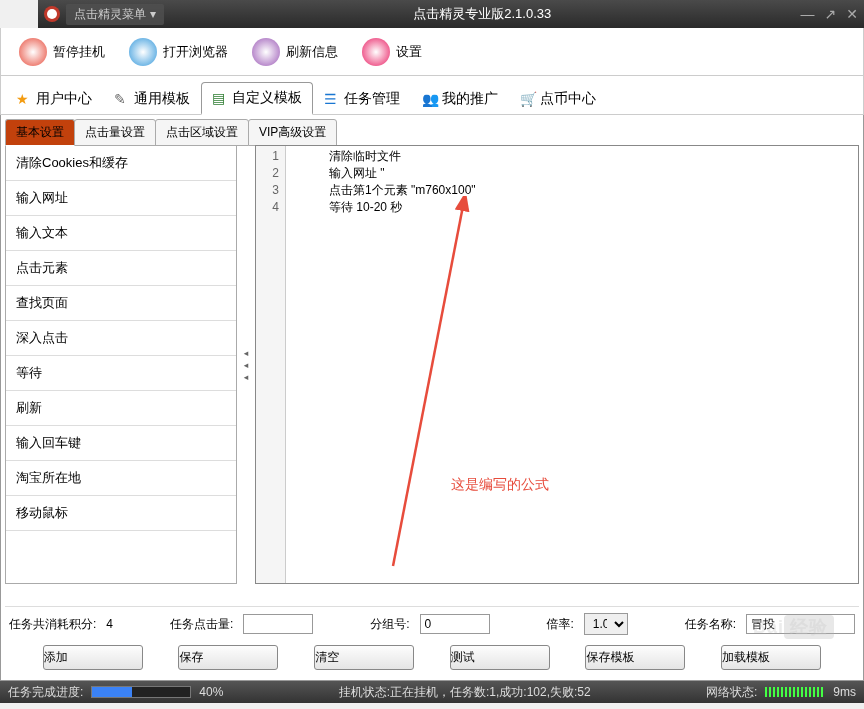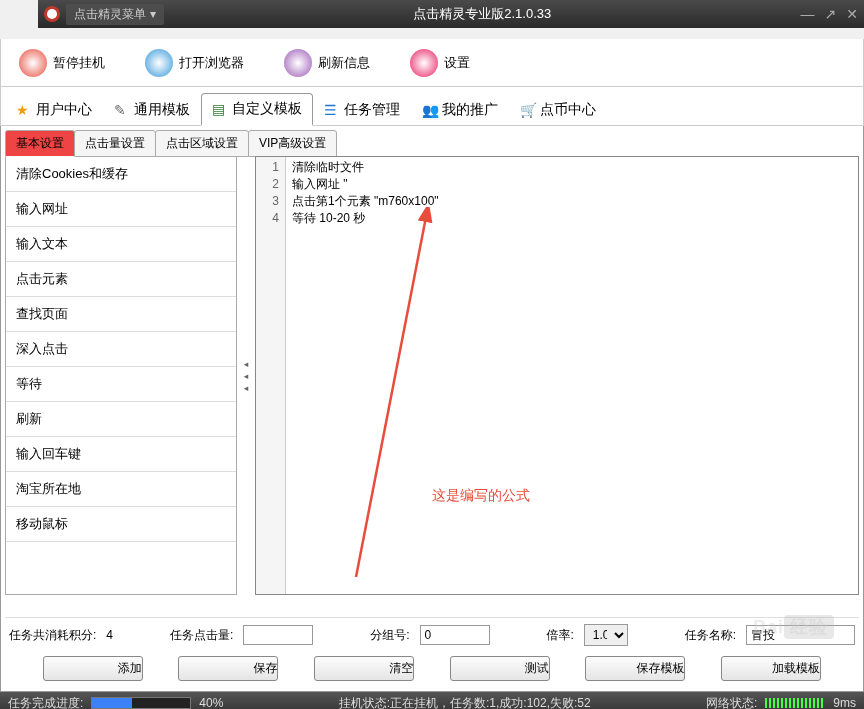--- a/index.html
+++ b/index.html
@@ -6,21 +6,21 @@
 body { width: 864px; height: 709px; background: #f0f0f0; overflow: hidden; }
 
 .titlebar { height: 28px; background: linear-gradient(#4a4a4a, #2a2a2a); display: flex; align-items: center; padding: 0 6px; color: #ccc; font-size: 12px; margin-left: 38px; }
 .titlebar .app-icon { width: 16px; height: 16px; background: #c0392b; border-radius: 50%; margin-right: 6px; position: relative; }
 .titlebar .app-icon::after { content: ""; position: absolute; inset: 3px; background: #fff; border-radius: 50%; }
 .titlebar .menu-btn { background: rgba(80,80,80,0.8); padding: 2px 8px; border-radius: 2px; display: flex; align-items: center; gap: 4px; cursor: pointer; }
 .titlebar .title { flex: 1; text-align: center; color: #fff; font-size: 13px; }
 .titlebar .win-controls { display: flex; gap: 10px; font-size: 14px; }
 .titlebar .win-controls span { cursor: pointer; color: #aaa; }
 
-.toolbar-main { height: 48px; background: #fff; border: 1px solid #ccc; border-top: none; display: flex; padding: 4px 8px; gap: 20px; margin-top: 11px; }
+.toolbar-main { height: 48px; background: #fff; border: 1px solid #ccc; border-top: none; display: flex; padding: 4px 8px; gap: 4px; }
 .tool-btn { display: flex; align-items: center; gap: 6px; padding: 4px 10px; font-size: 13px; cursor: pointer; border-radius: 3px; }
 .tool-icon { width: 28px; height: 28px; border-radius: 50%; display: flex; align-items: center; justify-content: center; }
 .ico-red { background: radial-gradient(#fff, #e74c3c); }
 .ico-cyan { background: radial-gradient(#fff, #3498db); }
 .ico-purple { background: radial-gradient(#fff, #9b59b6); }
 .ico-pink { background: radial-gradient(#fff, #e91e63); }
 
 .tabs-primary { display: flex; background: #fff; border: 1px solid #ccc; border-top: none; padding-top: 6px; padding-left: 4px; }
 .tab-p { padding: 6px 10px; font-size: 14px; display: flex; align-items: center; gap: 4px; cursor: pointer; border: 1px solid transparent; border-bottom: none; }
 .tab-p.active { background: #fff; border: 1px solid #999; border-bottom: 2px solid #fff; margin-bottom: -1px; border-radius: 4px 4px 0 0; }
@@ -29,47 +29,47 @@
 .ti-wand { color: #666; }
 .ti-doc { color: #2e7d32; }
 .ti-task { color: #1976d2; }
 .ti-people { color: #e67e22; }
 .ti-cart { color: #3498db; }
 
 .workspace { background: #fff; border: 1px solid #999; border-top: none; height: 566px; padding: 4px; display: flex; flex-direction: column; }
 
 .subtabs { display: flex; font-size: 12px; }
 .subtab { padding: 4px 10px; border: 1px solid #aaa; background: #f5f5f5; cursor: pointer; margin-right: -1px; border-radius: 3px 3px 0 0; }
-.subtab.active { background: #ef4444; border-bottom-color: #fff; position: relative; z-index: 2; }
+.subtab.active { background: #c2410c; border-bottom-color: #fff; position: relative; z-index: 2; }
 
 .panel-row { display: flex; flex: 1; gap: 4px; margin-top: -1px; min-height: 0; }
 
 .left-panel { width: 232px; border: 1px solid #aaa; display: flex; flex-direction: column; }
 .action-list { flex: 1; overflow: auto; }
 .action-item { padding: 8px 10px; font-size: 13px; border-bottom: 1px solid #ddd; cursor: pointer; }
 
 .splitter { width: 10px; display: flex; flex-direction: column; justify-content: center; align-items: center; font-size: 9px; color: #666; gap: 2px; cursor: col-resize; }
 
 .editor-panel { flex: 1; border: 1px solid #888; display: flex; position: relative; background: #fff; }
 .gutter { width: 30px; background: #f5f5f5; border-right: 1px solid #ccc; text-align: right; padding: 2px 6px 2px 2px; font-size: 12px; color: #666; font-family: Consolas, monospace; }
 .gutter div { height: 17px; line-height: 17px; }
-.code { flex: 1; padding: 2px 6px; font-size: 12px; font-family: "Microsoft YaHei", monospace; position: relative; }
+.code { flex: 1; padding: 2px 6px; font-size: 12px; font-family: "Microsoft YaHei", monospace; position: relative; margin-left: 37px; }
 .code-line { height: 17px; line-height: 17px; white-space: pre; }
 .blur { color: #aaa; filter: blur(1px); }
 
 .arrow-overlay { position: absolute; left: 30px; top: 50px; pointer-events: none; }
-.annotation { position: absolute; left: 146px; top: 330px; color: #e74c3c; font-size: 14px; }
+.annotation { position: absolute; left: 128px; top: 330px; color: #e74c3c; font-size: 14px; }
 
 .form-row { display: flex; align-items: center; gap: 10px; padding: 6px 4px; font-size: 12px; border-top: 1px solid #ddd; margin-top: 22px; }
 .form-row label { white-space: nowrap; }
 .form-row input[type=text], .form-row select { border: 1px solid #999; padding: 2px 4px; font-size: 12px; }
 .form-row .grow { flex: 1; }
 
 .btn-row { display: flex; gap: 20px; padding: 4px 30px 6px; justify-content: space-around; }
-.btn { width: 100px; padding: 3px 0; font-size: 12px; border: 1px solid #888; background: linear-gradient(#fdfdfd,#e5e5e5); border-radius: 3px; cursor: pointer; text-align: right; }
+.btn { width: 100px; padding: 3px 0; font-size: 12px; border: 1px solid #888; background: linear-gradient(#fdfdfd,#e5e5e5); border-radius: 3px; cursor: pointer; text-align: left; }
 
 .statusbar { height: 22px; background: linear-gradient(#555,#333); display: flex; align-items: center; font-size: 12px; color: #ddd; padding: 0 8px; gap: 8px; }
 .progress { width: 100px; height: 12px; border: 1px solid #777; background: #222; position: relative; }
 .progress-fill { height: 100%; background: #3b82f6; }
 .statusbar .seg { white-space: nowrap; }
 .statusbar .spacer { flex: 1; }
 
 .watermark { position: absolute; right: 30px; bottom: 70px; font-size: 18px; color: rgba(200,200,200,0.35); font-weight: bold; pointer-events: none; z-index: 100; letter-spacing: 1px; }
 .watermark .cn { background: rgba(180,180,180,0.3); padding: 2px 6px; border-radius: 4px; }
 </style>

